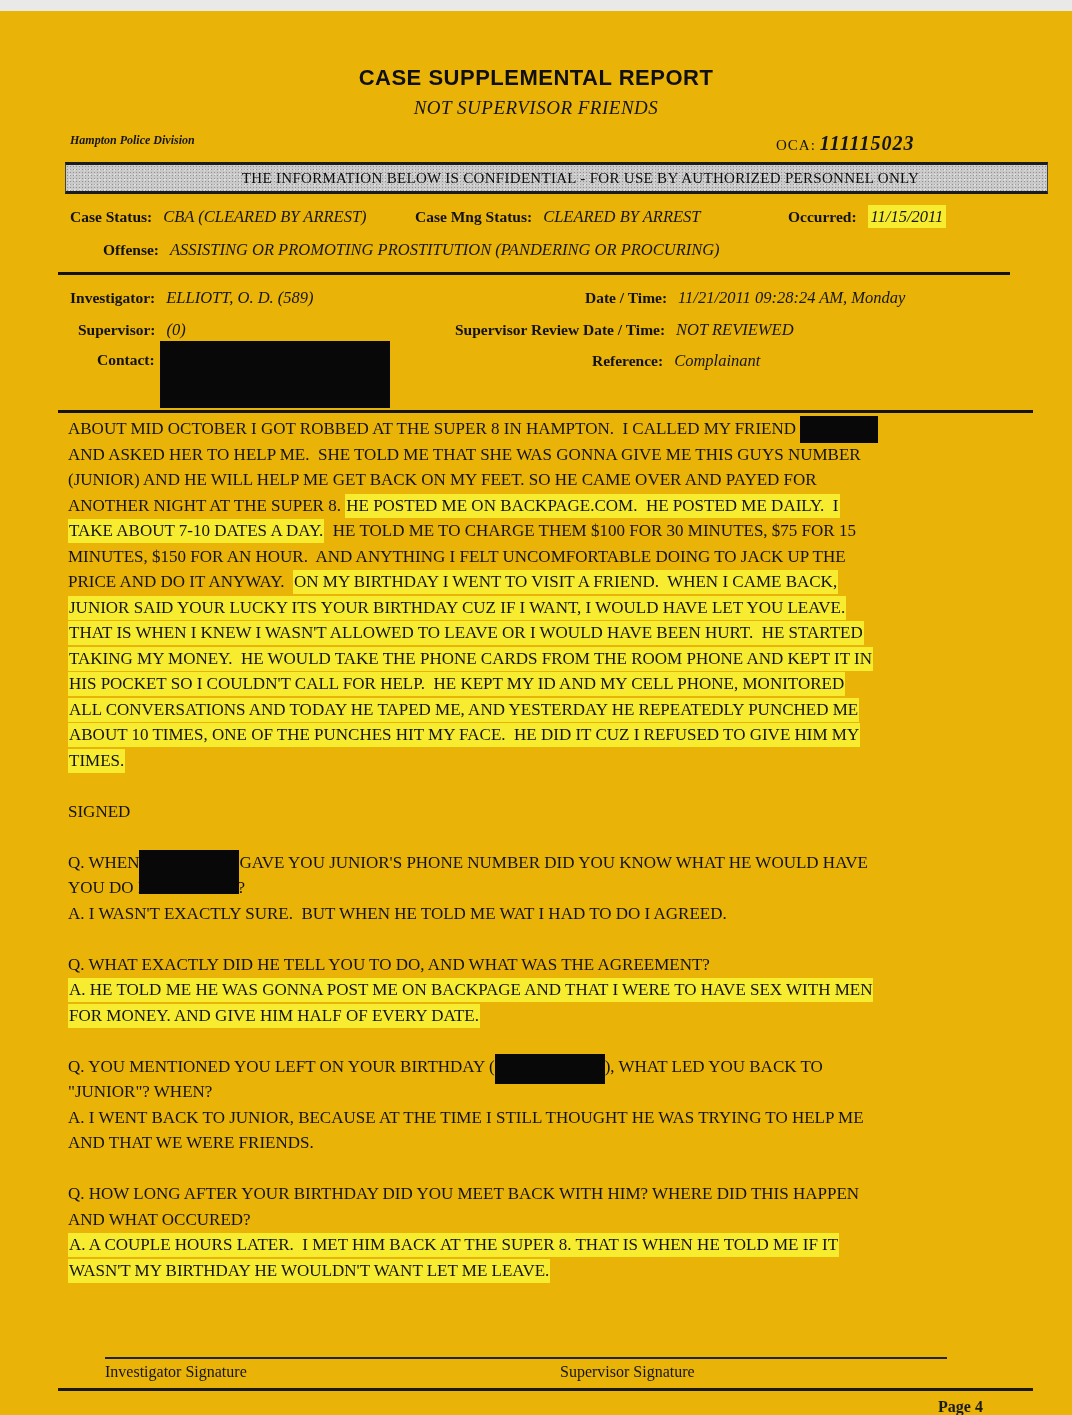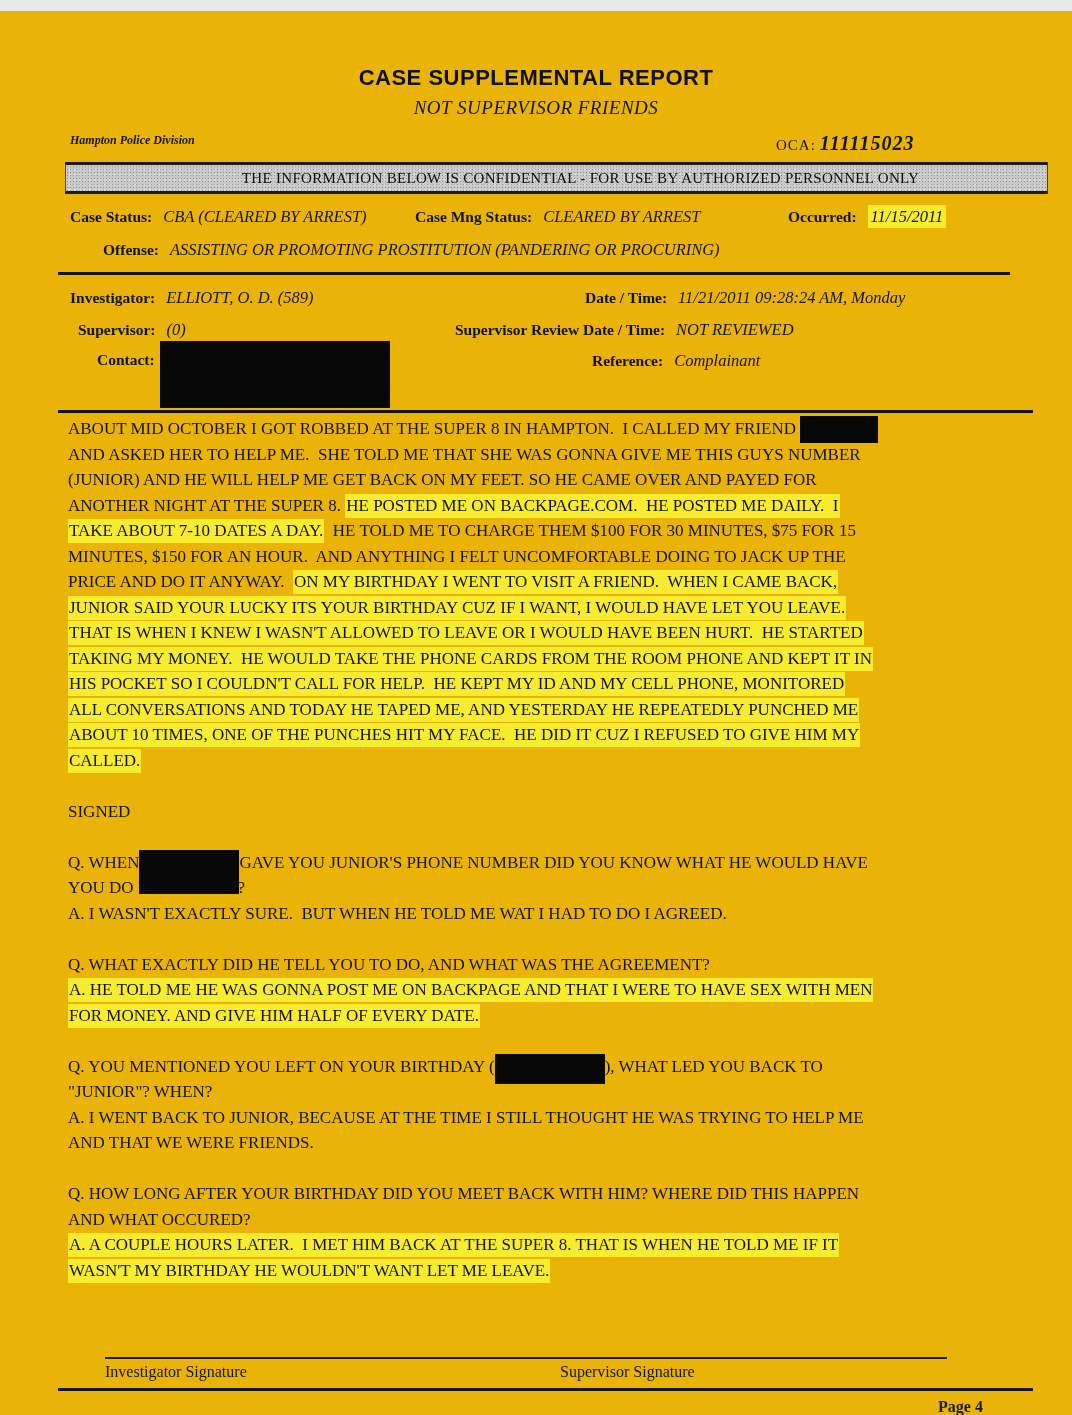--- a/index.html
+++ b/index.html
@@ -165,21 +165,21 @@
       <div class="nline"><span>ANOTHER NIGHT AT THE SUPER 8. </span><span class="hl">HE POSTED ME ON BACKPAGE.COM.  HE POSTED ME DAILY.  I</span></div>
       <div class="nline"><span class="hl">TAKE ABOUT 7-10 DATES A DAY.</span><span>  HE TOLD ME TO CHARGE THEM $100 FOR 30 MINUTES, $75 FOR 15</span></div>
       <div class="nline"><span>MINUTES, $150 FOR AN HOUR.  AND ANYTHING I FELT UNCOMFORTABLE DOING TO JACK UP THE</span></div>
       <div class="nline"><span>PRICE AND DO IT ANYWAY.  </span><span class="hl">ON MY BIRTHDAY I WENT TO VISIT A FRIEND.  WHEN I CAME BACK,</span></div>
       <div class="nline"><span class="hl">JUNIOR SAID YOUR LUCKY ITS YOUR BIRTHDAY CUZ IF I WANT, I WOULD HAVE LET YOU LEAVE.</span></div>
       <div class="nline"><span class="hl">THAT IS WHEN I KNEW I WASN'T ALLOWED TO LEAVE OR I WOULD HAVE BEEN HURT.  HE STARTED</span></div>
       <div class="nline"><span class="hl">TAKING MY MONEY.  HE WOULD TAKE THE PHONE CARDS FROM THE ROOM PHONE AND KEPT IT IN</span></div>
       <div class="nline"><span class="hl">HIS POCKET SO I COULDN'T CALL FOR HELP.  HE KEPT MY ID AND MY CELL PHONE, MONITORED</span></div>
       <div class="nline"><span class="hl">ALL CONVERSATIONS AND TODAY HE TAPED ME, AND YESTERDAY HE REPEATEDLY PUNCHED ME</span></div>
       <div class="nline"><span class="hl">ABOUT 10 TIMES, ONE OF THE PUNCHES HIT MY FACE.  HE DID IT CUZ I REFUSED TO GIVE HIM MY</span></div>
-      <div class="nline"><span class="hl">CALLED.</span></div>
+      <div class="nline"><span class="hl">TIMES.</span></div>
       <div class="nline">&nbsp;</div>
       <div class="nline"><span>SIGNED</span></div>
       <div class="nline">&nbsp;</div>
       <div class="nline"><span>Q. WHEN</span><span class="redact" style="width: 100px;"><span class="redact-ink" style="height: 44px;"></span></span><span>GAVE YOU JUNIOR'S PHONE NUMBER DID YOU KNOW WHAT HE WOULD HAVE</span></div>
       <div class="nline"><span>YOU DO FOR MONEY?</span></div>
       <div class="nline"><span>A. I WASN'T EXACTLY SURE.  BUT WHEN HE TOLD ME WAT I HAD TO DO I AGREED.</span></div>
       <div class="nline">&nbsp;</div>
       <div class="nline"><span>Q. WHAT EXACTLY DID HE TELL YOU TO DO, AND WHAT WAS THE AGREEMENT?</span></div>
       <div class="nline"><span class="hl">A. HE TOLD ME HE WAS GONNA POST ME ON BACKPAGE AND THAT I WERE TO HAVE SEX WITH MEN</span></div>
       <div class="nline"><span class="hl">FOR MONEY. AND GIVE HIM HALF OF EVERY DATE.</span></div>

